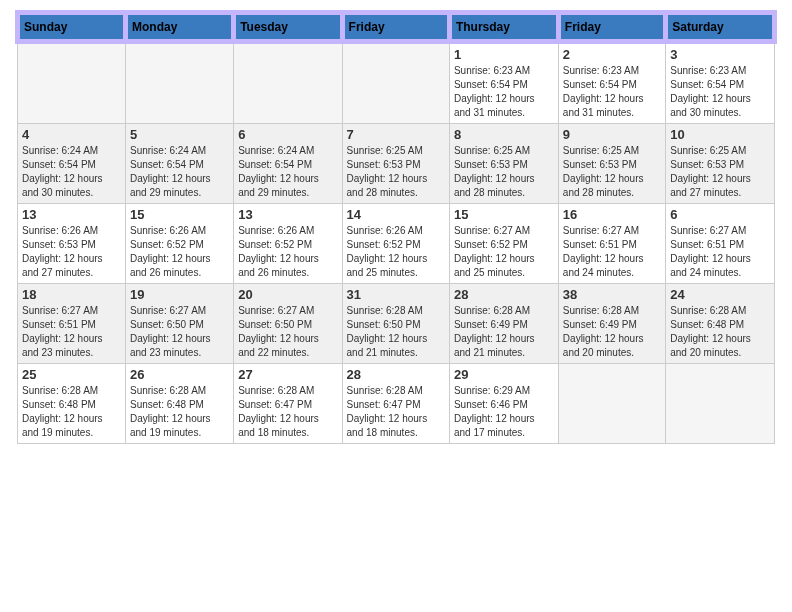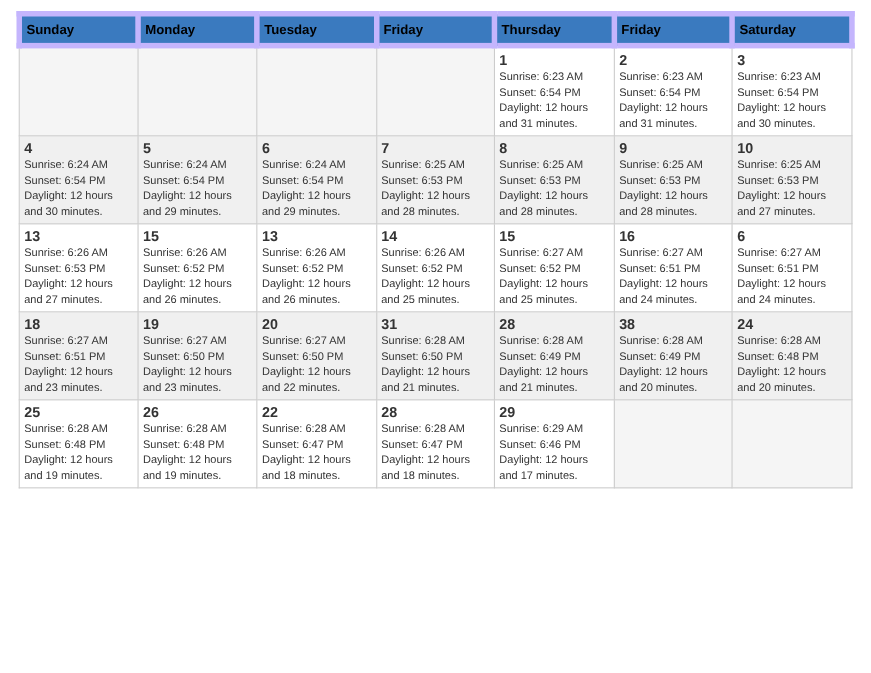--- a/index.html
+++ b/index.html
@@ -209,21 +209,21 @@
         <tr>
           <td>
             <div class="cell-day">25</div>
             <div class="cell-info">Sunrise: 6:28 AM<br>Sunset: 6:48 PM<br>Daylight: 12 hours<br>and 19 minutes.</div>
           </td>
           <td>
             <div class="cell-day">26</div>
             <div class="cell-info">Sunrise: 6:28 AM<br>Sunset: 6:48 PM<br>Daylight: 12 hours<br>and 19 minutes.</div>
           </td>
           <td>
-            <div class="cell-day">22</div>
+            <div class="cell-day">27</div>
             <div class="cell-info">Sunrise: 6:28 AM<br>Sunset: 6:47 PM<br>Daylight: 12 hours<br>and 18 minutes.</div>
           </td>
           <td>
             <div class="cell-day">28</div>
             <div class="cell-info">Sunrise: 6:28 AM<br>Sunset: 6:47 PM<br>Daylight: 12 hours<br>and 18 minutes.</div>
           </td>
           <td>
             <div class="cell-day">29</div>
             <div class="cell-info">Sunrise: 6:29 AM<br>Sunset: 6:46 PM<br>Daylight: 12 hours<br>and 17 minutes.</div>
           </td>

